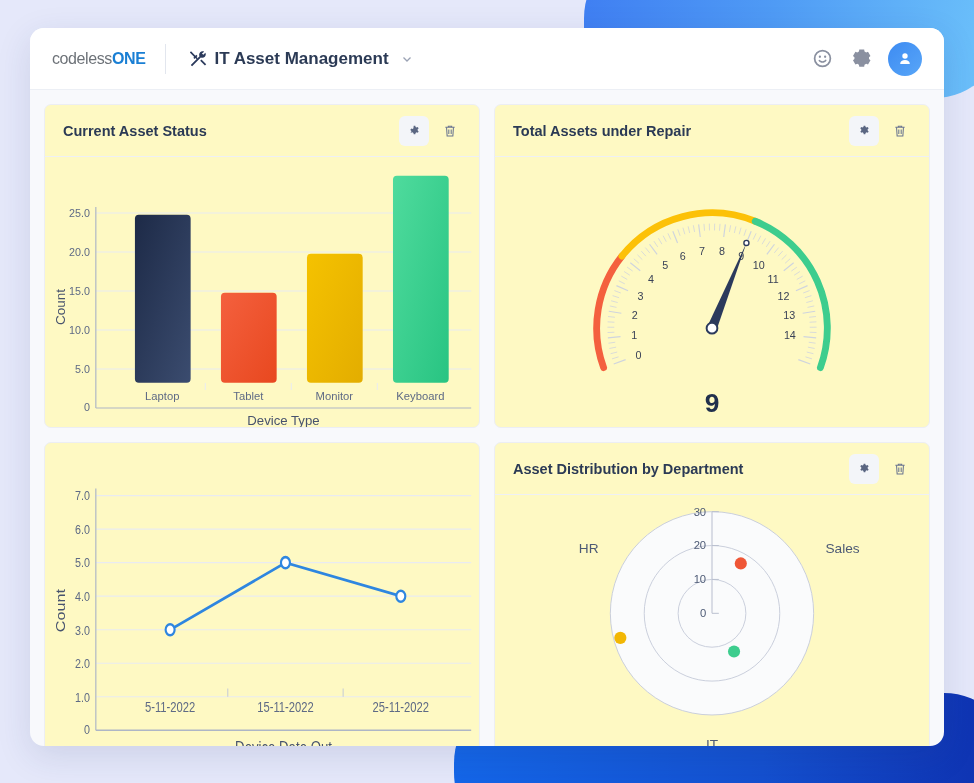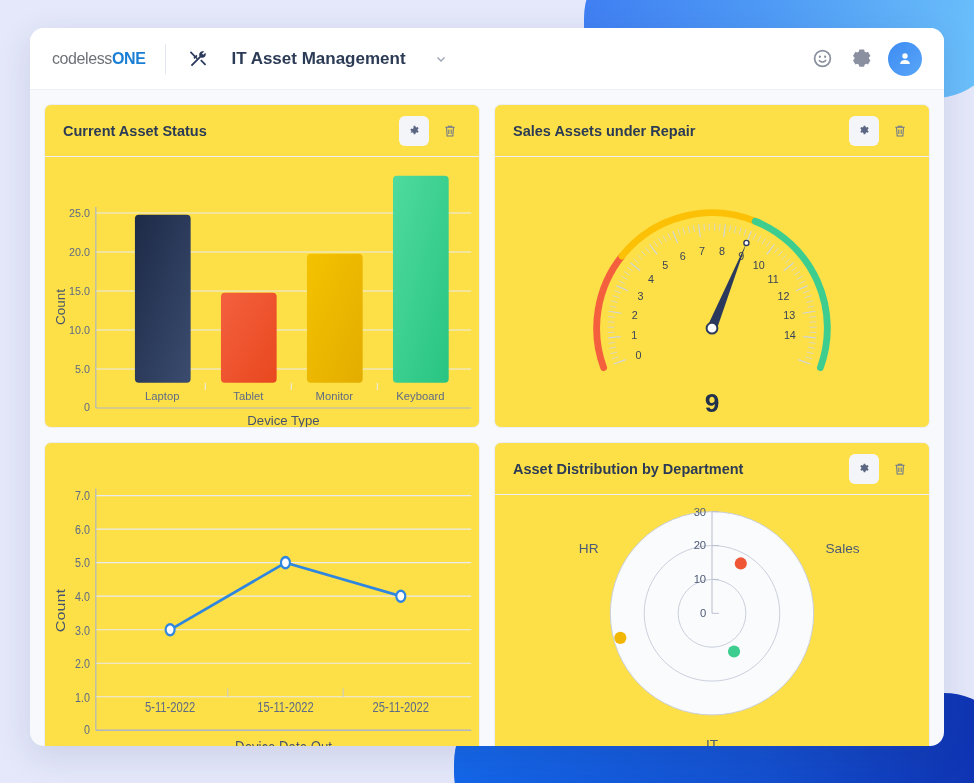--- a/index.html
+++ b/index.html
@@ -35,42 +35,42 @@
 
   
   #topbar{
     height:62px;background:#ffffff;border-bottom:1px solid #eceff5;
     display:flex;align-items:center;padding:0 22px;box-sizing:border-box;
   }
   #brand{font-size:16px;letter-spacing:-.4px;color:#6d7278;font-weight:400;}
   #brand .brand-bold{color:#1a7fd4;font-weight:700;}
   #brand .brand-light{font-weight:400;}
   #topbar-divider{width:1px;height:30px;background:#e2e6ee;margin:0 22px 0 20px;}
-  #app-title-group{display:flex;align-items:flex-end;gap:23px;}
+  #app-title-group{display:flex;align-items:flex-end;gap:6px;}
   #app-title{font-size:17px;color:#2b3a55;font-weight:700;}
   .tool-icon svg{display:block;}
   #title-caret{margin-left:6px;}
   #topbar-spacer{flex:1;}
   #topbar-actions{display:flex;align-items:center;gap:16px;}
   .topbar-icon{width:22px;height:22px;color:#8a90a0;cursor:pointer;}
   .topbar-icon svg{display:block;}
   #avatar-button{
     width:34px;height:34px;border-radius:50%;
     background:linear-gradient(135deg,#3d8bf2 0%,#58a6f8 100%);
     display:flex;align-items:center;justify-content:center;cursor:pointer;
   }
 
   
   #dashboard{
     padding:14px 14px 16px 14px;display:grid;
     grid-template-columns:1fr 1fr;grid-template-rows:324px 318px;
     gap:14px;box-sizing:border-box;
   }
   .card{
-    background:#fde047;border:1px solid #eceef4;border-radius:7px;
+    background:#fef9c3;border:1px solid #eceef4;border-radius:7px;
     display:flex;flex-direction:column;overflow:hidden;
   }
   .card-header{
     height:52px;flex:0 0 52px;display:flex;align-items:center;
     padding:0 14px 0 18px;box-sizing:border-box;border-bottom:1px solid #eef0f5;
   }
   .card-title{font-size:14.5px;font-weight:700;color:#2b3a55;}
   .card-header-spacer{flex:1;}
   .card-actions{display:flex;align-items:center;gap:6px;}
   .icon-btn{
@@ -228,21 +228,21 @@
           <text class="cat-label" x="296" y="243" text-anchor="middle">Monitor</text>
           <text class="cat-label" x="384" y="243" text-anchor="middle">Keyboard</text>
 
           <text class="axis-title" x="244" y="268" text-anchor="middle">Device Type</text>
         </svg>
       </div>
     </div>
 
     <div class="card">
       <div class="card-header">
-        <span class="card-title">Sales Assets under Repair</span>
+        <span class="card-title">Total Assets under Repair</span>
         <span class="card-header-spacer"></span>
         <span class="card-actions">
           <button class="icon-btn filled">
             <svg width="15" height="15" viewBox="0 0 24 24" fill="#5a6682">
               <path d="M12 8.8a3.2 3.2 0 1 0 0 6.4 3.2 3.2 0 0 0 0-6.4zm0 2a1.2 1.2 0 1 1 0 2.4 1.2 1.2 0 0 1 0-2.4z"></path>
               <path d="M10.7 4.2h2.6l.4 2.1 1.6.9 2-.7 1.3 2.2-1.6 1.4.1 1.9 1.5 1.4-1.3 2.2-2-.7-1.6.9-.4 2.1h-2.6l-.4-2.1-1.6-.9-2 .7-1.3-2.2 1.5-1.4-.1-1.9-1.5-1.4 1.3-2.2 2 .7 1.6-.9z"></path>
             </svg>
           </button>
           <button class="icon-btn">
             <svg width="16" height="16" viewBox="0 0 24 24">

